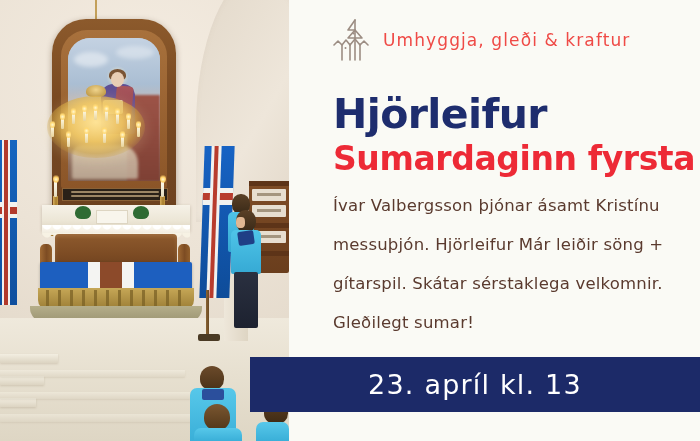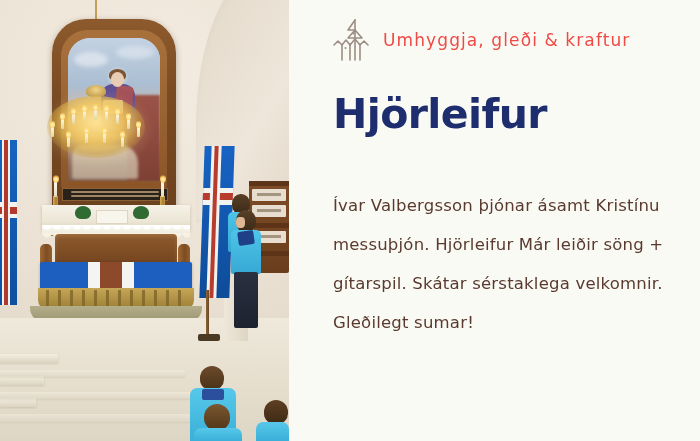--- a/index.html
+++ b/index.html
@@ -408,23 +408,27 @@
         <path d="M17 27 L22 21 L27 27 L31 23 L35 27"></path>
         <line x1="9" y1="27" x2="9" y2="42"></line>
         <line x1="17" y1="26" x2="17" y2="42"></line>
         <line x1="27" y1="26" x2="27" y2="42"></line>
         <circle cx="12.5" cy="30" r="1" fill="#9c8d83" stroke="none"></circle>
       </svg>
       <span class="tagline">Umhyggja, gleði &amp; kraftur</span>
     </div>
 
     <div class="h1">Hjörleifur</div>
+    <div class="h2">Sumardaginn fyrsta</div>
 
     <div class="body-copy">
       <p>Ívar Valbergsson þjónar ásamt Kristínu</p>
       <p>messuþjón. Hjörleifur Már leiðir söng +</p>
       <p>gítarspil. Skátar sérstaklega velkomnir.</p>
       <p>Gleðilegt sumar!</p>
     </div>
   </div>
 
+  <div class="banner">
+    <span>23. apríl kl. 13</span>
+  </div>
 
 </div>
 
 </body></html>

